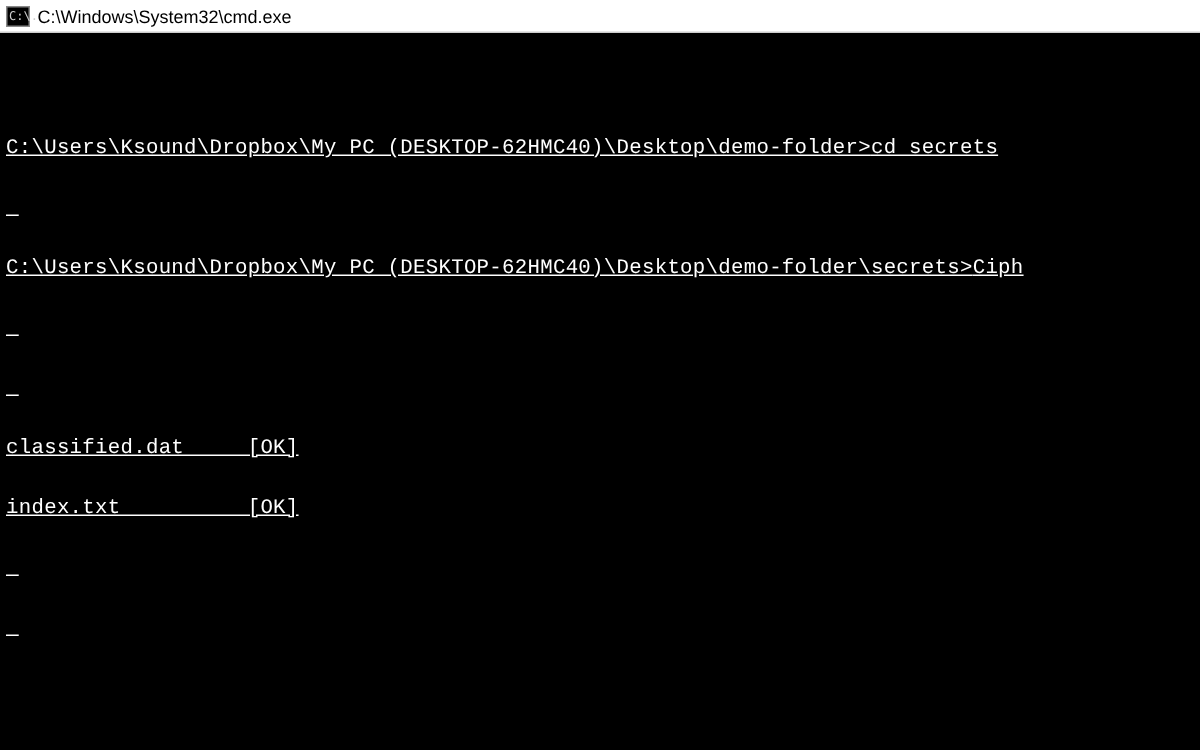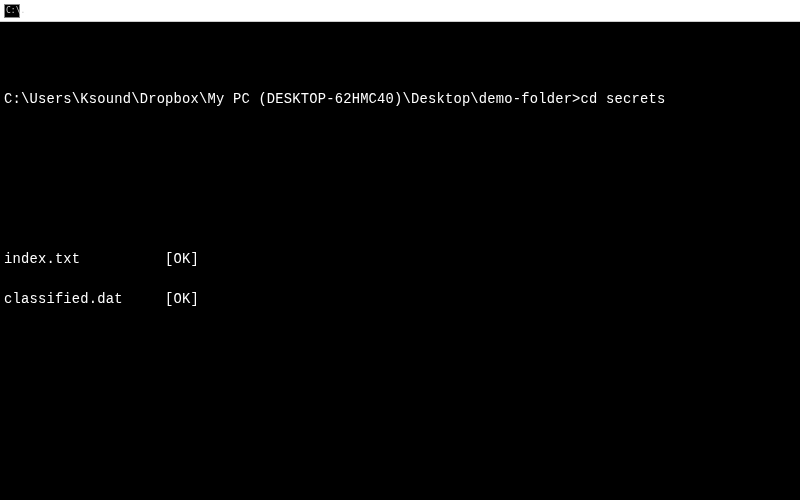--- a/index.html
+++ b/index.html
@@ -48,43 +48,46 @@
       background: #000000;
       color: #ffffff;
       width: 800px;
       height: 478px;
       padding: 8px 8px 0 4px;
       font-size: 13.8px;
       line-height: 1.45;
       white-space: pre;
       overflow: hidden;
       letter-spacing: 0.2px;
+      text-decoration: underline;
     }
     .line {
       display: block;
     }
     .spacer {
       height: 20px;
     }
   </style>
 </head>
 <body>
 
 <div class="window">
   <div class="titlebar">
     <span class="titlebar-icon">C:\.</span>
+    <span>C:\Windows\System32\cmd.exe</span>
   </div>
   <div class="terminal">
 <div class="spacer"></div>
 <span class="line"><span>C:\Users\Ksound\Dropbox\My PC (DESKTOP-62HMC40)\Desktop\demo-folder&gt;</span><span>cd secrets</span></span>
 <span class="line"> </span>
+<span class="line"><span>C:\Users\Ksound\Dropbox\My PC (DESKTOP-62HMC40)\Desktop\demo-folder\secrets&gt;</span><span>Ciph</span></span>
 <span class="line"> </span>
 <span class="line"> </span>
+<span class="line">classified.dat     [OK]</span>
 <span class="line">index.txt          [OK]</span>
-<span class="line">classified.dat     [OK]</span>
 <span class="line"> </span>
 <span class="line"> </span>
 
 
 
 
 
   </div>
 </div>
 

